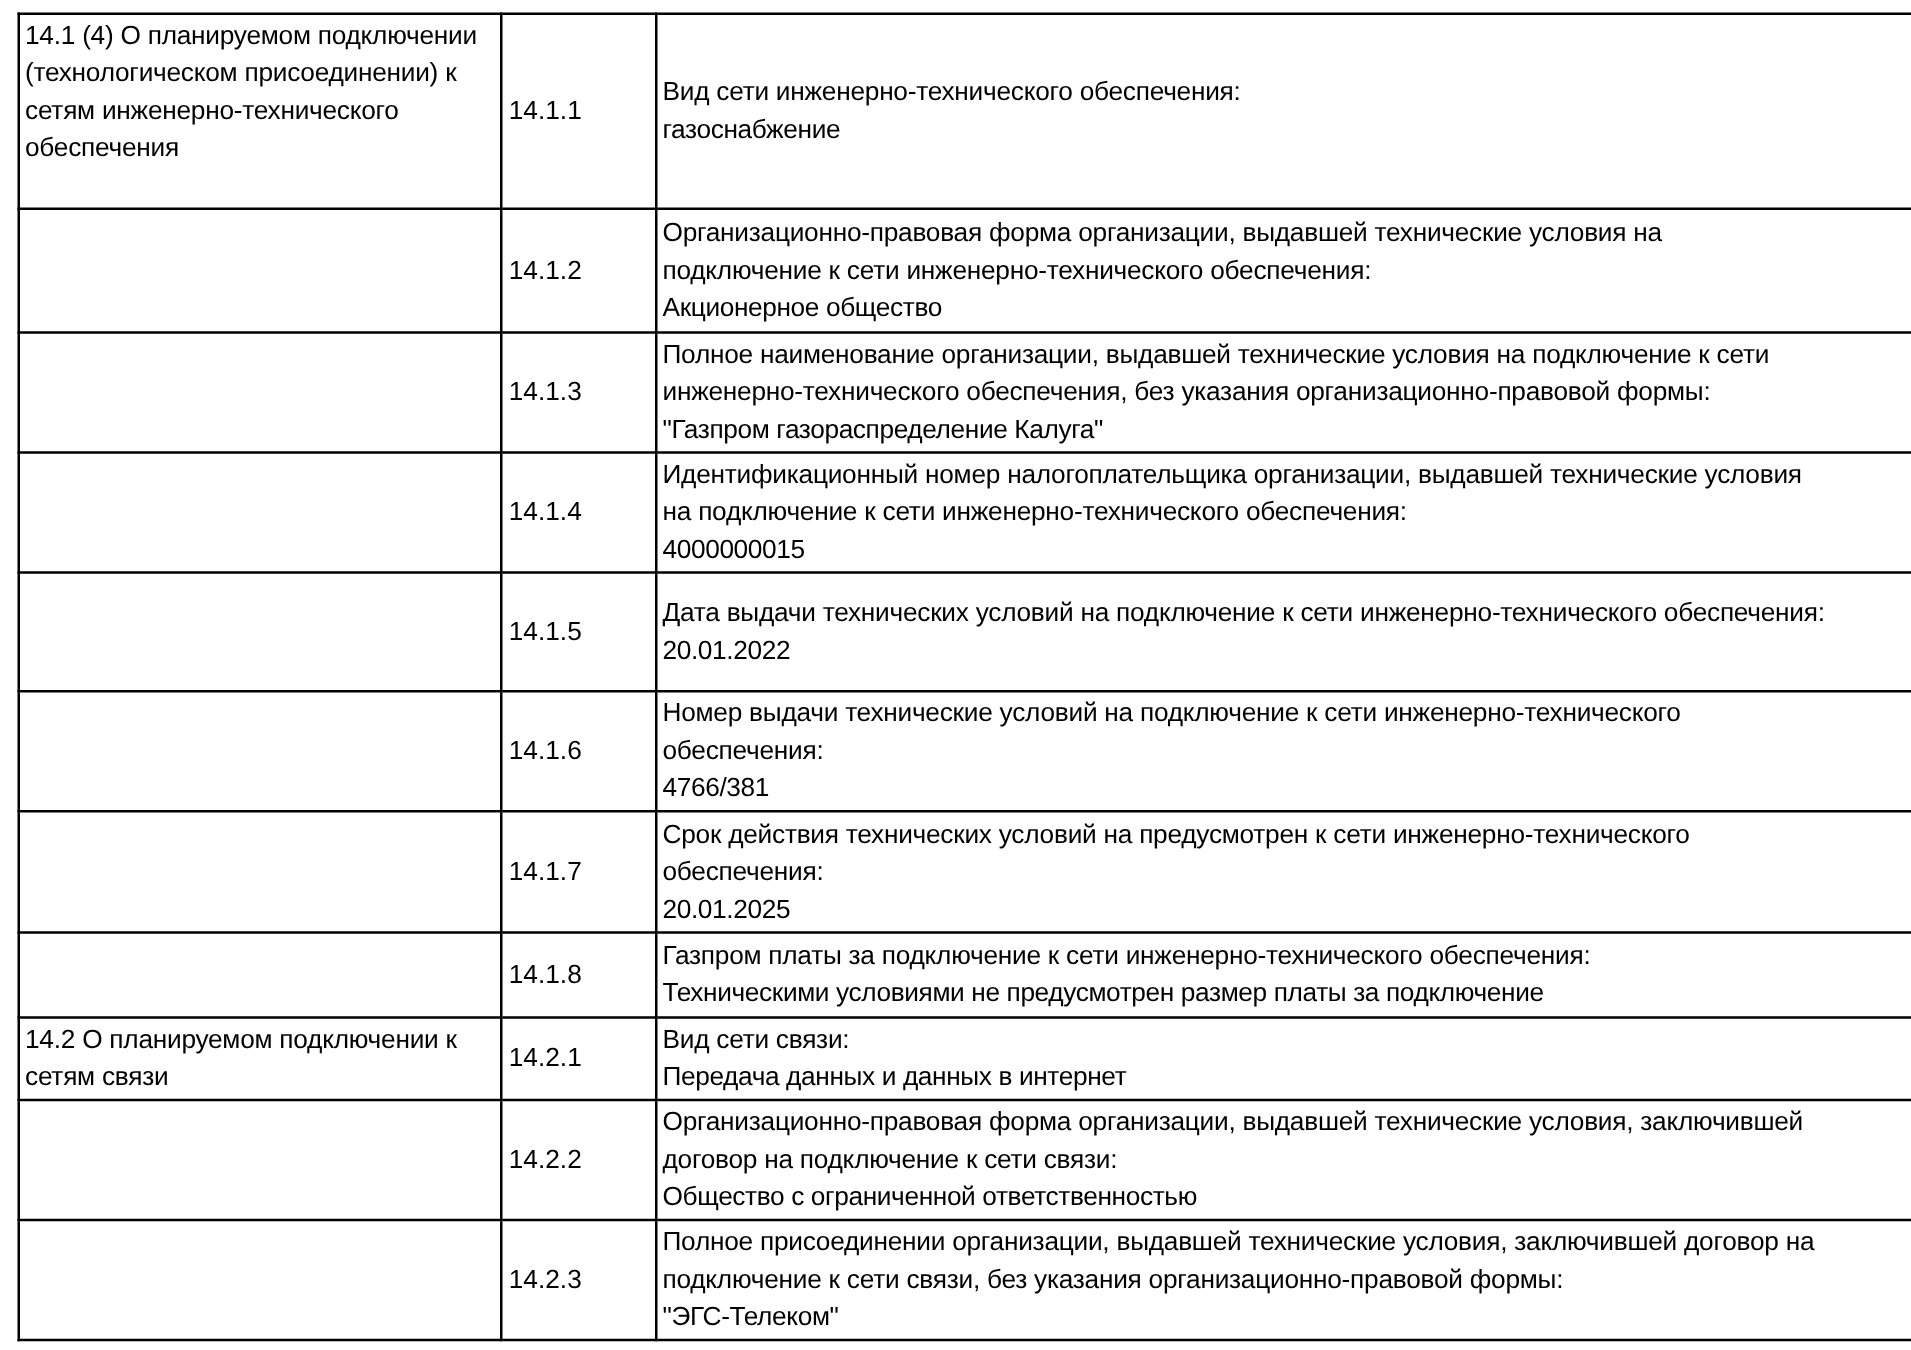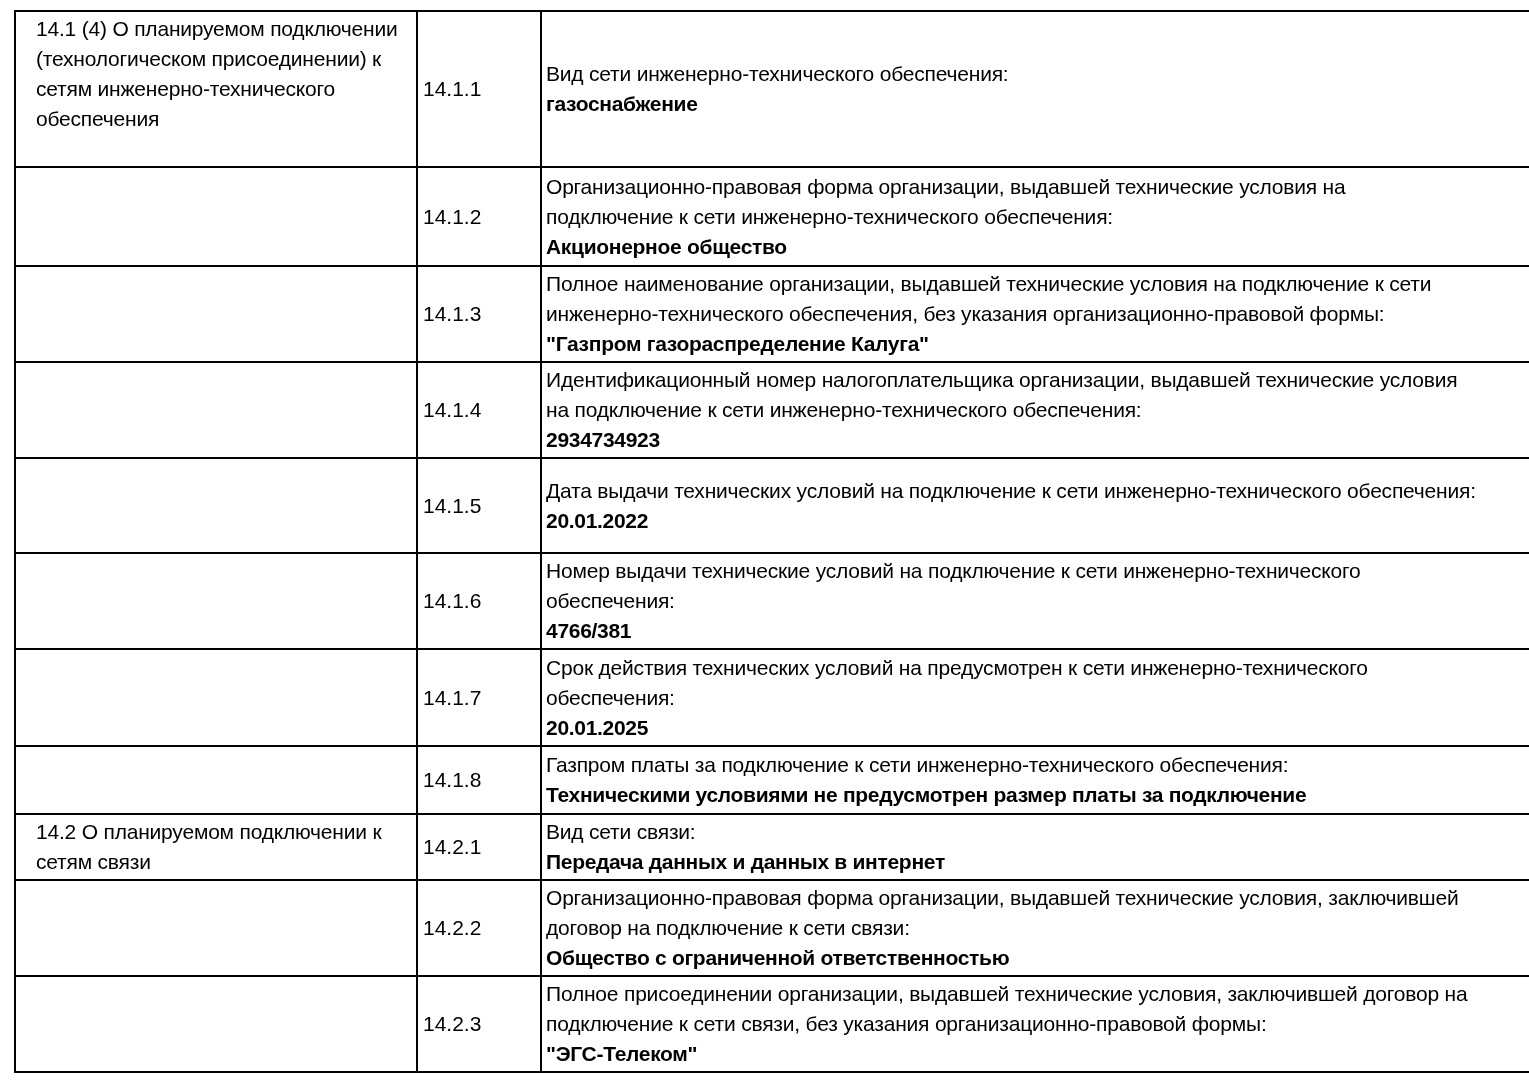--- a/index.html
+++ b/index.html
@@ -22,21 +22,21 @@
   table.decl td {
     border: 2px solid #000000;
     font-size: 21px;
     line-height: 30px;
     color: #000000;
     overflow: hidden;
   }
   td.c-section {
     width: 376px;
     vertical-align: top;
-    padding: 2px 4px 2px 20px;
+    padding: 2px 4px 2px 4px;
     letter-spacing: -0.2px;
   }
   td.c-code {
     width: 113px;
     vertical-align: middle;
     padding: 2px 4px 2px 5px;
     margin-top: 25px;
   }
   td.c-content {
     width: 1010px;
@@ -44,21 +44,21 @@
     padding: 2px 6px 2px 4px;
   }
   .field {
     max-width: 930px;
   }
   .field .lbl {
     font-weight: 400;
     letter-spacing: -0.2px;
   }
   .field .val {
-    font-weight: 700;
+    font-weight: 400;
     letter-spacing: -0.3px;
   }
   
   tr.r1  { height: 156px; }
   tr.r2  { height: 99px;  }
   tr.r3  { height: 95px;  }
   tr.r4  { height: 95px;  }
   tr.r5  { height: 95px;  }
   tr.r6  { height: 95px;  }
   tr.r7  { height: 97px;  }
@@ -105,21 +105,21 @@
         </div>
       </td>
     </tr>
 
     <tr class="r4">
       <td class="c-section"></td>
       <td class="c-code">14.1.4</td>
       <td class="c-content">
         <div class="field">
           <div class="lbl">Идентификационный номер налогоплательщика организации, выдавшей технические условия на подключение к сети инженерно-технического обеспечения:</div>
-          <div class="val">2934734923</div>
+          <div class="val">4000000015</div>
         </div>
       </td>
     </tr>
 
     <tr class="r5">
       <td class="c-section"></td>
       <td class="c-code">14.1.5</td>
       <td class="c-content">
         <div class="field">
           <div class="lbl">Дата выдачи технических условий на подключение к сети инженерно-технического обеспечения:</div>

